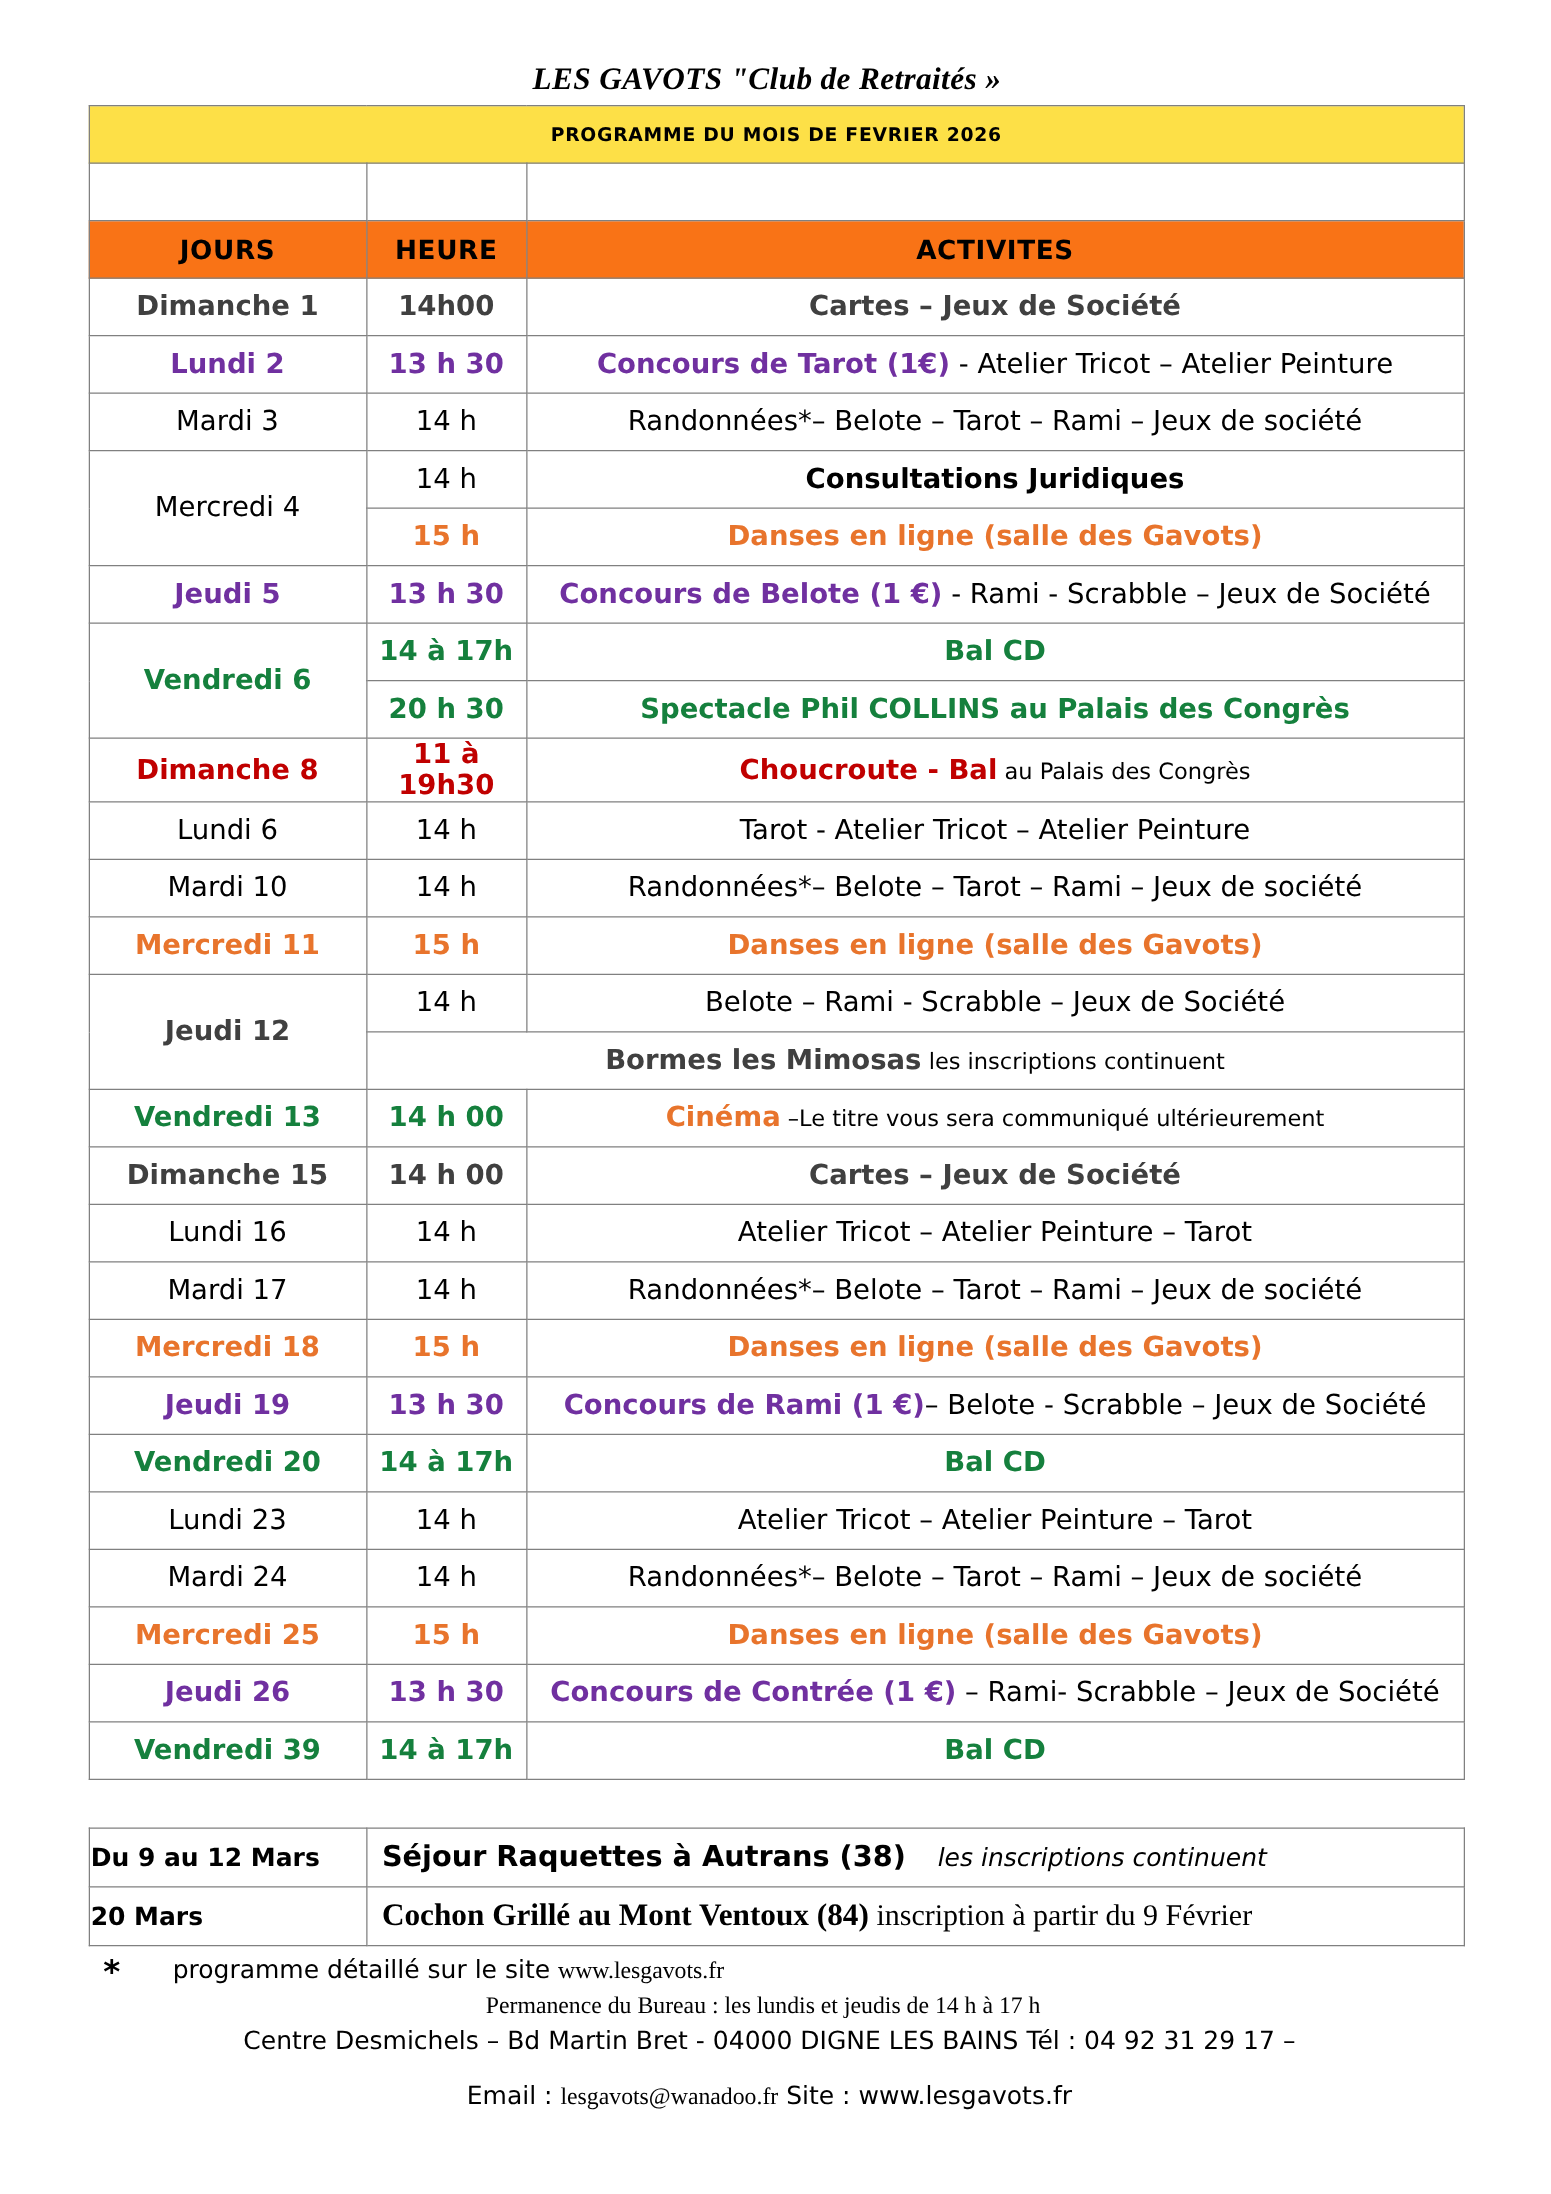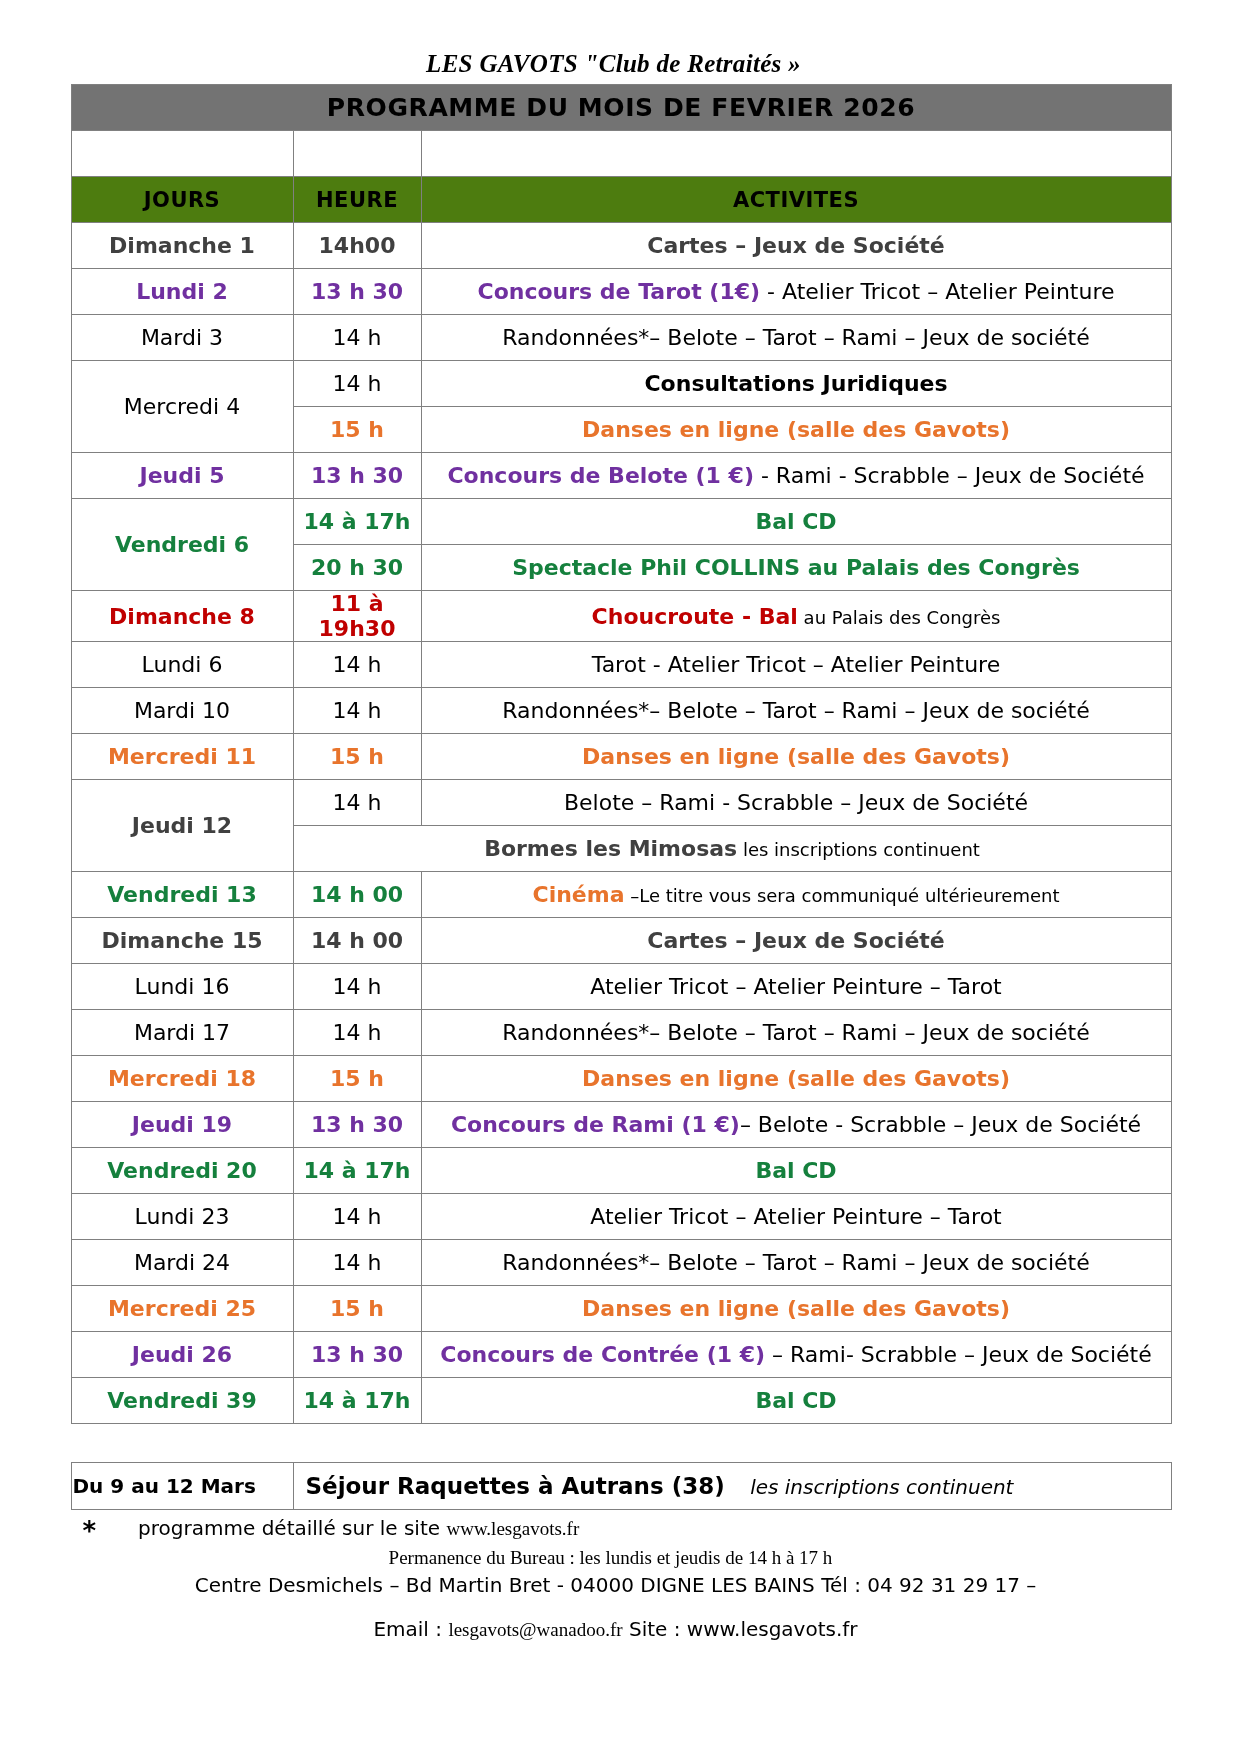--- a/index.html
+++ b/index.html
@@ -44,37 +44,37 @@
     padding:0;
     vertical-align:middle;
     text-align:center;
     height:45px;
   }
   .colday{width:222px;}
   .colhour{width:128px;}
   .colact{width:750px;}
 
   .titlerow td{
-    background:#737373;
+    background:#fde047;
     border:1px solid #808080;
     height:40px;
     font-weight:bold;
-    font-size:25px;
+    font-size:15px;
     letter-spacing:.6px;
   }
   .spacerrow td{
     height:12px;
     border-left:1px solid #808080;
     border-right:1px solid #808080;
     border-top:none;
     border-bottom:none;
     background:#fff;
   }
   .hdrrow td{
-    background:#4d7c0f;
+    background:#f97316;
     font-weight:bold;
     font-size:21px;
     height:44px;
     letter-spacing:.5px;
   }
   .daycell{font-size:22px;}
   .hourcell{font-size:22px;}
   .actcell{font-size:22px;padding:0 6px;}
 
   
@@ -281,20 +281,24 @@
     <table class="mars">
       <colgroup>
           <col class="marsday">
           <col class="marsact">
         </colgroup>
       <tbody>
           <tr>
             <td class="marsday">Du 9 au 12 Mars</td>
             <td class="marsact"><span class="bold">Séjour Raquettes à Autrans (38)</span><span class="ital">&nbsp;&nbsp;&nbsp;&nbsp;les inscriptions continuent</span></td>
           </tr>
+          <tr>
+            <td class="marsday">20 Mars</td>
+            <td class="marsact"><span class="mars-serif">Cochon Grillé au Mont Ventoux (84)</span><span class="mars-serif-reg"> inscription à partir du 9 Février</span></td>
+          </tr>
         </tbody>
     </table>
   </div>
 
   <div class="footer">
     <div class="starline">
       <span class="star">*</span>
       <span class="starstxt"><span>programme détaillé sur le site </span><span class="serif-sm">www.lesgavots.fr</span></span>
     </div>
     <div class="fline f2">Permanence du Bureau : les lundis et jeudis de 14 h à 17 h</div>

